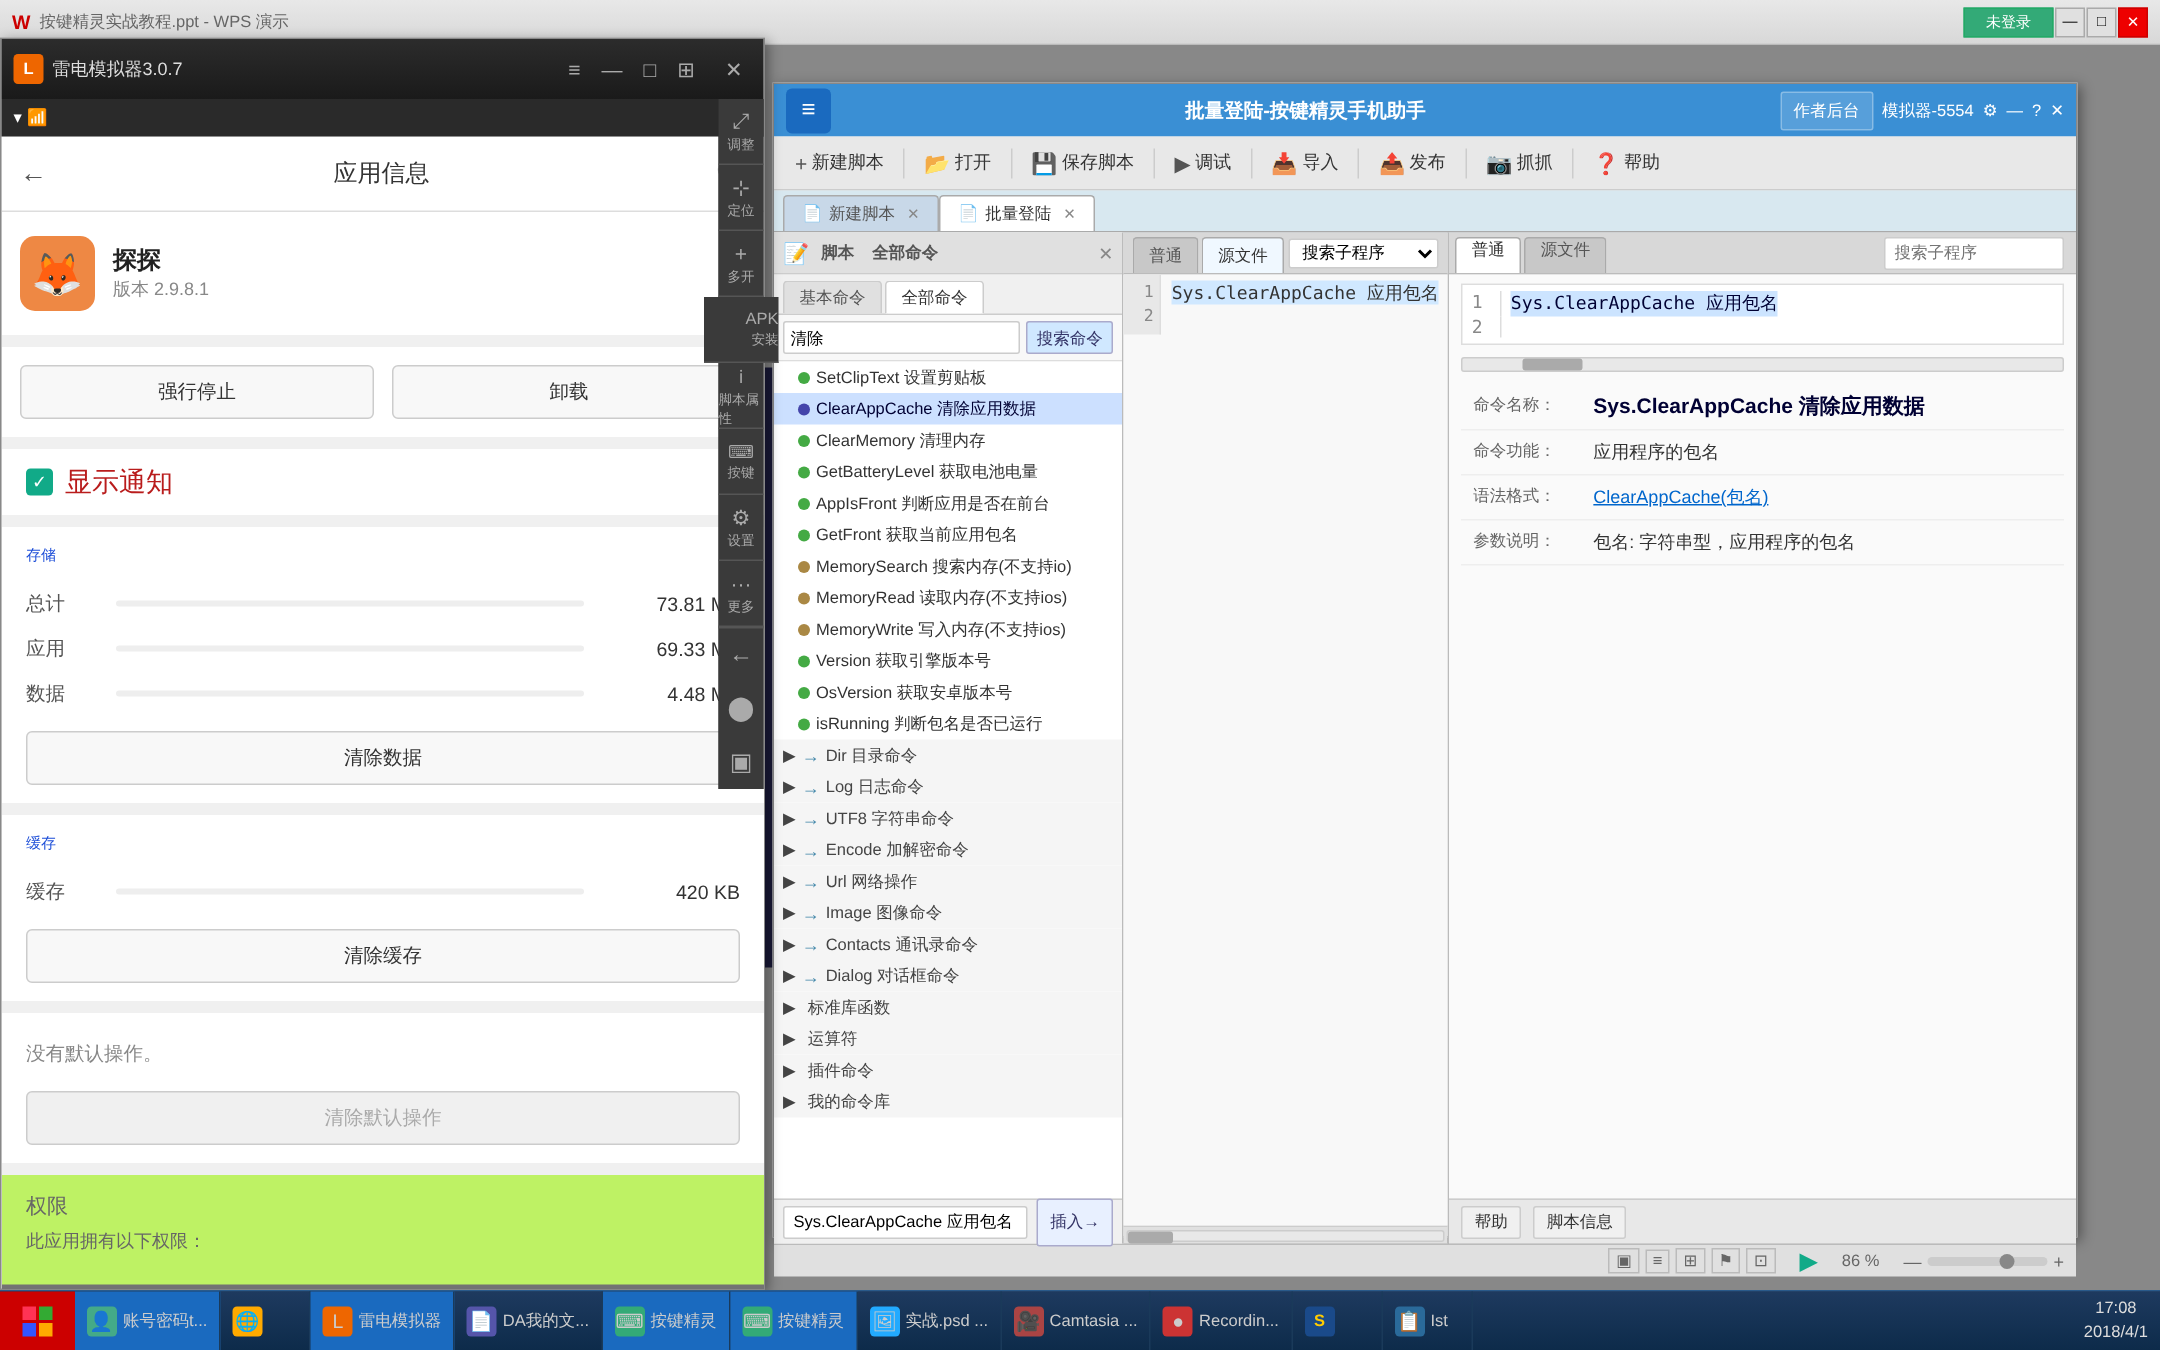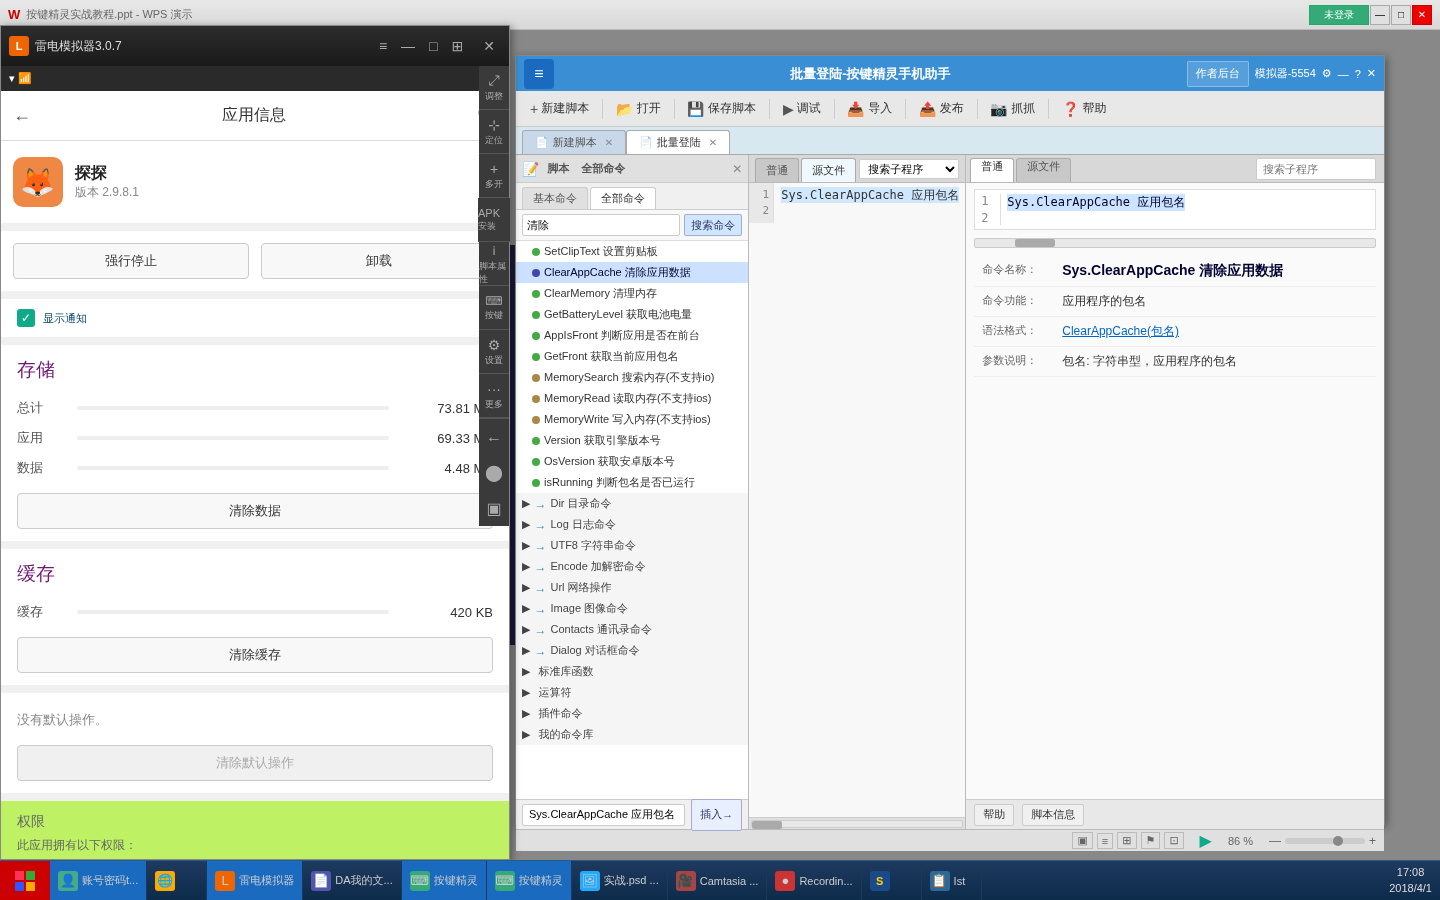--- a/index.html
+++ b/index.html
@@ -46,25 +46,25 @@
     .app-header { background: #fff; padding: 16px 12px; display: flex; align-items: center; gap: 12px; border-bottom: 8px solid #f0f0f0; }
     .app-icon { width: 50px; height: 50px; background: #e84; border-radius: 10px; display: flex; align-items: center; justify-content: center; color: white; font-size: 22px; font-weight: bold; overflow: hidden; }
     .app-name { font-size: 16px; color: #222; font-weight: bold; }
     .app-version { font-size: 12px; color: #888; }
 
     .app-actions { background: #fff; padding: 12px; display: flex; gap: 12px; border-bottom: 8px solid #f0f0f0; }
     .app-btn { flex: 1; height: 36px; border: 1px solid #ccc; background: #f8f8f8; border-radius: 4px; cursor: pointer; color: #333; font-size: 13px; display: flex; align-items: center; justify-content: center; }
 
     .section { background: #fff; margin-bottom: 0; border-bottom: 8px solid #f0f0f0; }
     .section-row { padding: 10px 16px; display: flex; align-items: center; gap: 8px; }
-    .section-label { font-size: 11px; color: #0c4a6e; font-family: Liberation Serif, serif; }
+    .section-label { font-size: 18px; color: #b91c1c; font-family: Liberation Serif, serif; }
     .checkbox { width: 18px; height: 18px; background: #1a8; border-radius: 3px; border: none; display: flex; align-items: center; justify-content: center; color: white; font-size: 12px; }
 
     .storage-section { background: #fff; padding: 12px 16px; border-bottom: 8px solid #f0f0f0; }
-    .storage-title { font-size: 19px; color: #701a75; margin-bottom: 10px; }
+    .storage-title { font-size: 10px; color: #1d4ed8; margin-bottom: 10px; }
     .storage-row { display: flex; align-items: center; justify-content: space-between; padding: 6px 0; gap: 24px; }
     .storage-key { font-size: 13px; color: #555; }
     .storage-bar { flex: 1; height: 4px; background: #eee; margin: 0 10px; border-radius: 2px; }
     .storage-val { font-size: 13px; color: #333; min-width: 70px; text-align: right; }
     .clear-data-btn { width: 100%; height: 36px; margin-top: 10px; border: 1px solid #ccc; background: #f8f8f8; border-radius: 4px; cursor: pointer; color: #333; font-size: 13px; }
 
     .cache-section { background: #fff; padding: 12px 16px; border-bottom: 8px solid #f0f0f0; }
     .clear-cache-btn { width: 100%; height: 36px; margin-top: 10px; border: 1px solid #ccc; background: #f8f8f8; border-radius: 4px; cursor: pointer; color: #333; font-size: 13px; }
 
     .default-section { background: #fff; padding: 12px 16px; border-bottom: 8px solid #f0f0f0; }
@@ -289,21 +289,21 @@
       <span>调整</span>
     </div>
     <div style="width:30px;height:44px;background:#3a3a3a;display:flex;flex-direction:column;align-items:center;justify-content:center;cursor:pointer;color:#aaa;font-size:9px;gap:1px;border-bottom:1px solid #555;">
       <span style="font-size:14px;">⊹</span>
       <span>定位</span>
     </div>
     <div style="width:30px;height:44px;background:#3a3a3a;display:flex;flex-direction:column;align-items:center;justify-content:center;cursor:pointer;color:#aaa;font-size:9px;gap:1px;border-bottom:1px solid #555;">
       <span style="font-size:14px;">+</span>
       <span>多开</span>
     </div>
-    <div style="width:32px;height:44px;background:#3a3a3a;display:flex;flex-direction:column;align-items:flex-start;justify-content:center;cursor:pointer;color:#aaa;font-size:9px;gap:1px;border-bottom:1px solid #555;">
+    <div style="width:50px;height:44px;background:#3a3a3a;display:flex;flex-direction:column;align-items:flex-end;justify-content:center;cursor:pointer;color:#aaa;font-size:9px;gap:1px;border-bottom:1px solid #555;">
       <span style="font-size:11px;">APK</span>
       <span>安装</span>
     </div>
     <div style="width:30px;height:44px;background:#3a3a3a;display:flex;flex-direction:column;align-items:center;justify-content:center;cursor:pointer;color:#aaa;font-size:9px;gap:1px;border-bottom:1px solid #555;">
       <span style="font-size:12px;">ℹ</span>
       <span>脚本属性</span>
     </div>
     <div style="width:30px;height:44px;background:#3a3a3a;display:flex;flex-direction:column;align-items:center;justify-content:center;cursor:pointer;color:#aaa;font-size:9px;gap:1px;border-bottom:1px solid #555;">
       <span style="font-size:12px;">⌨</span>
       <span>按键</span>

